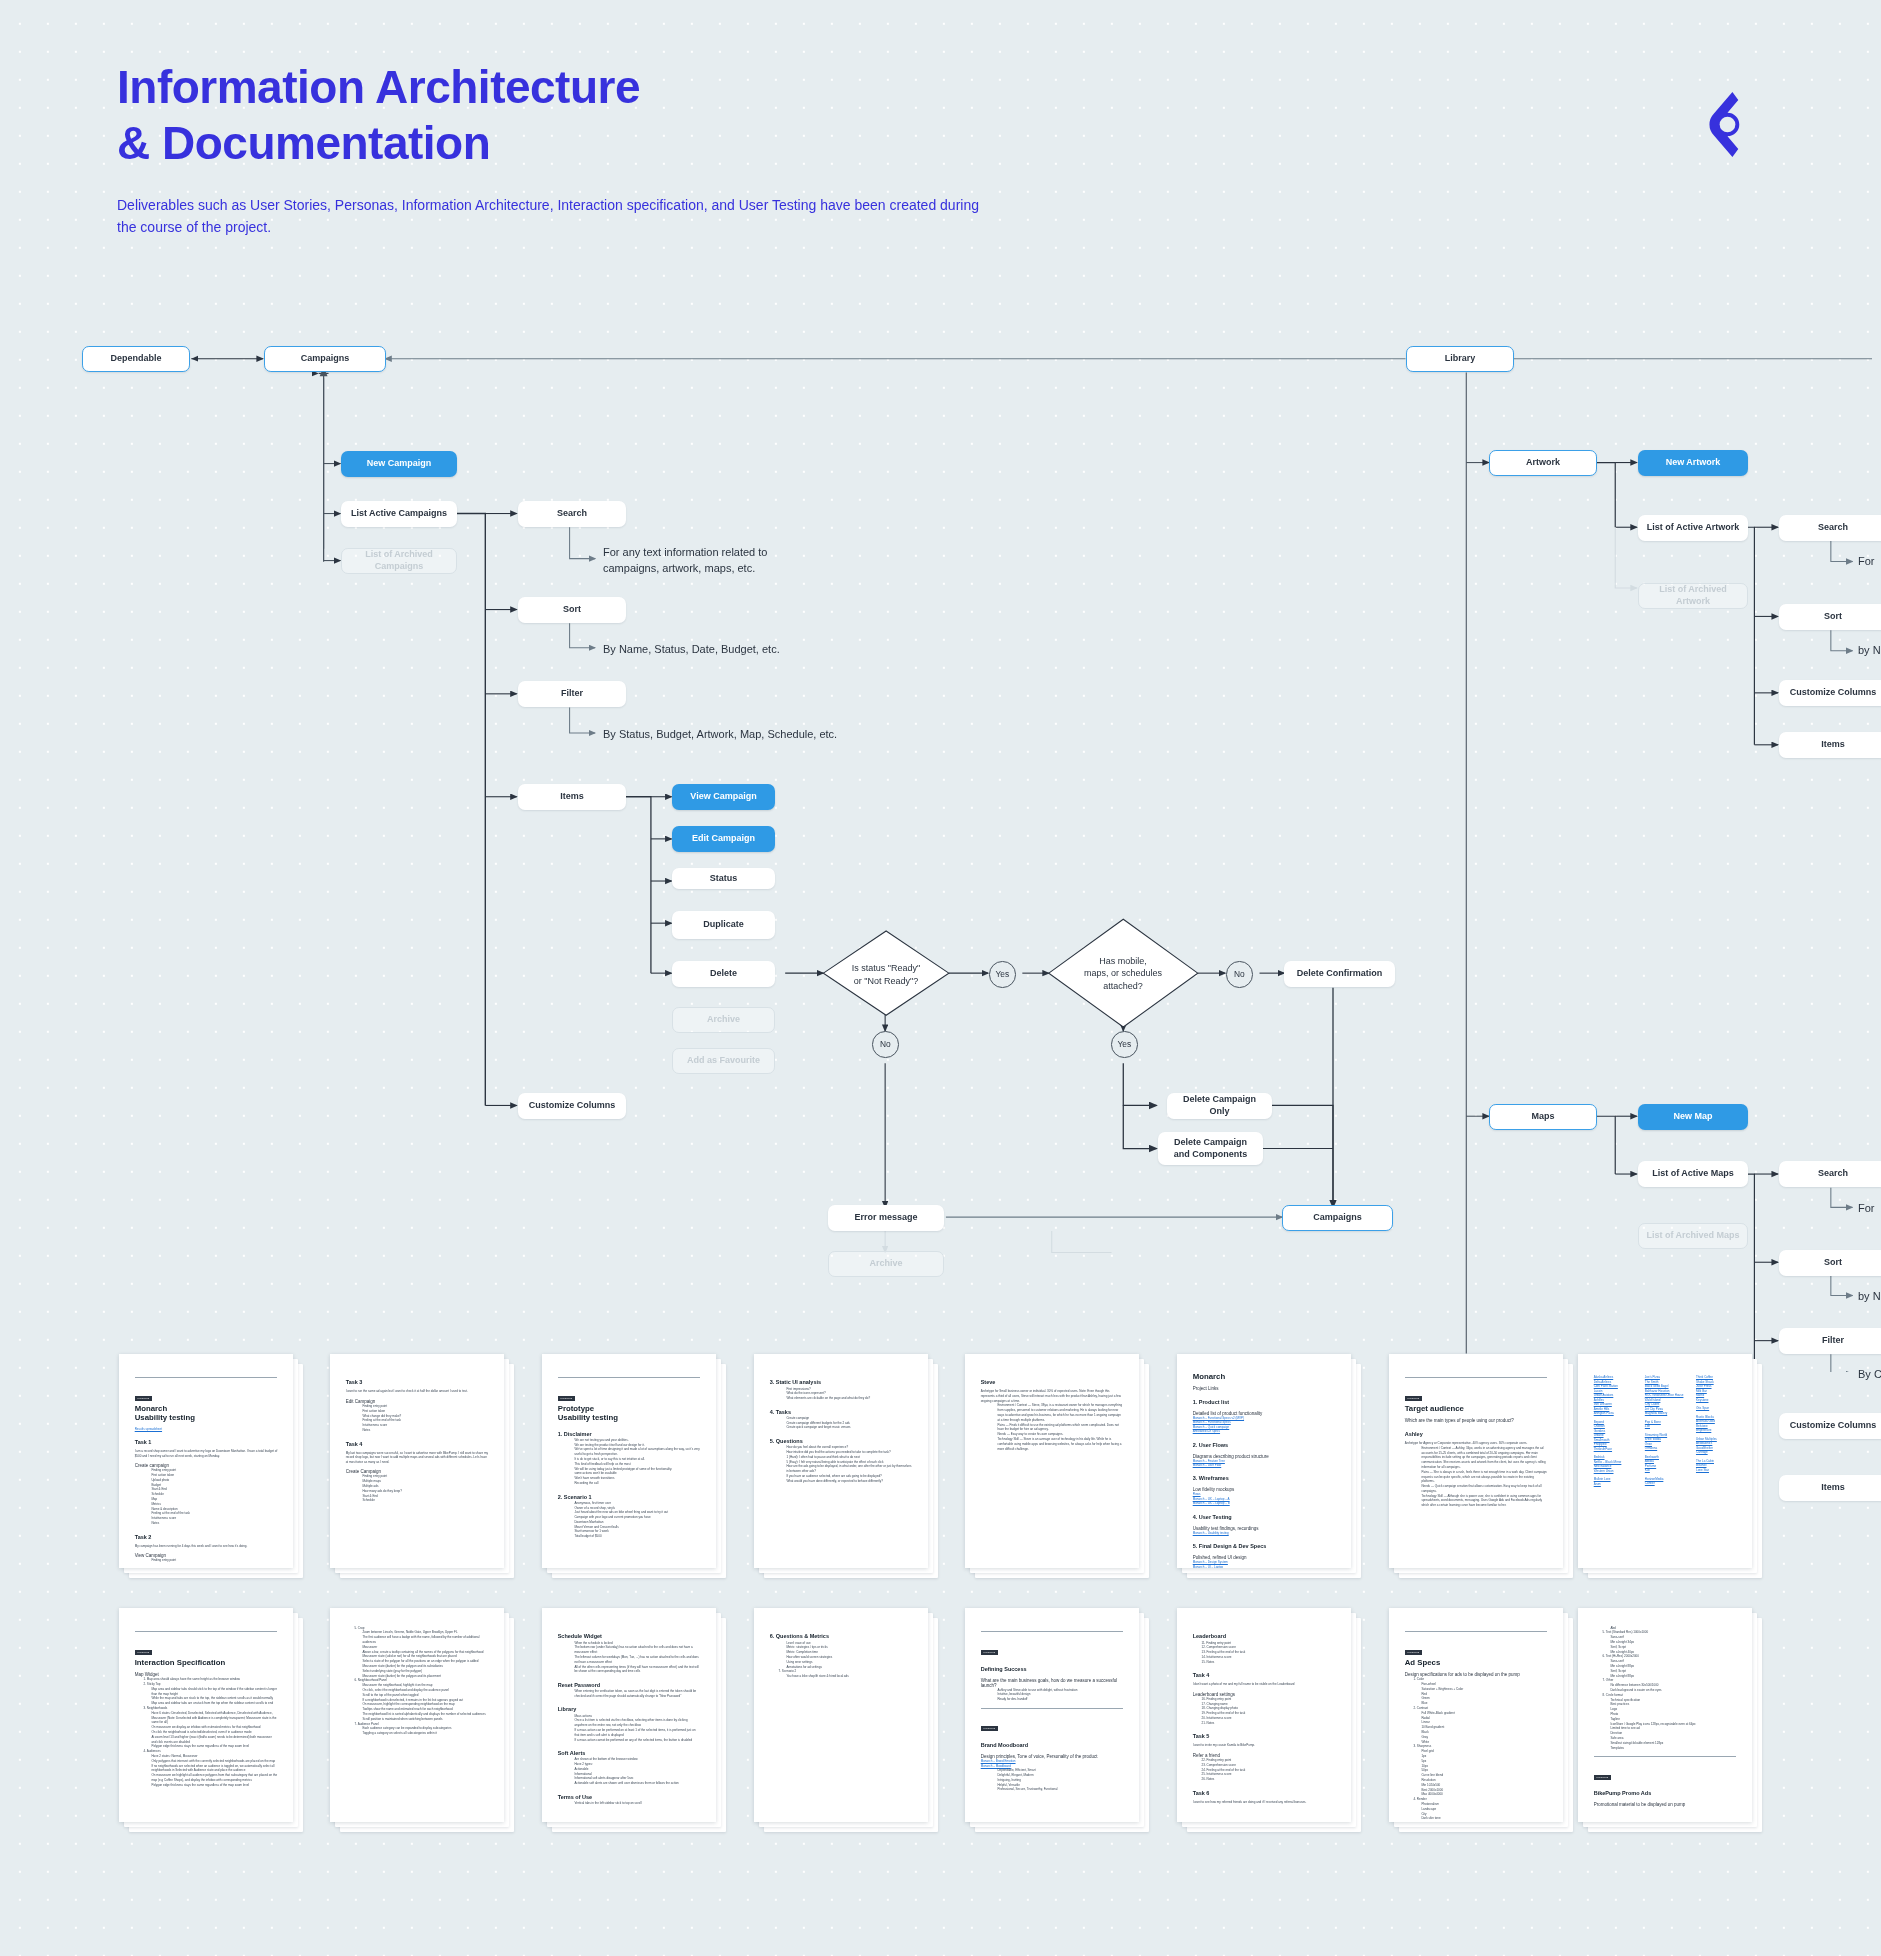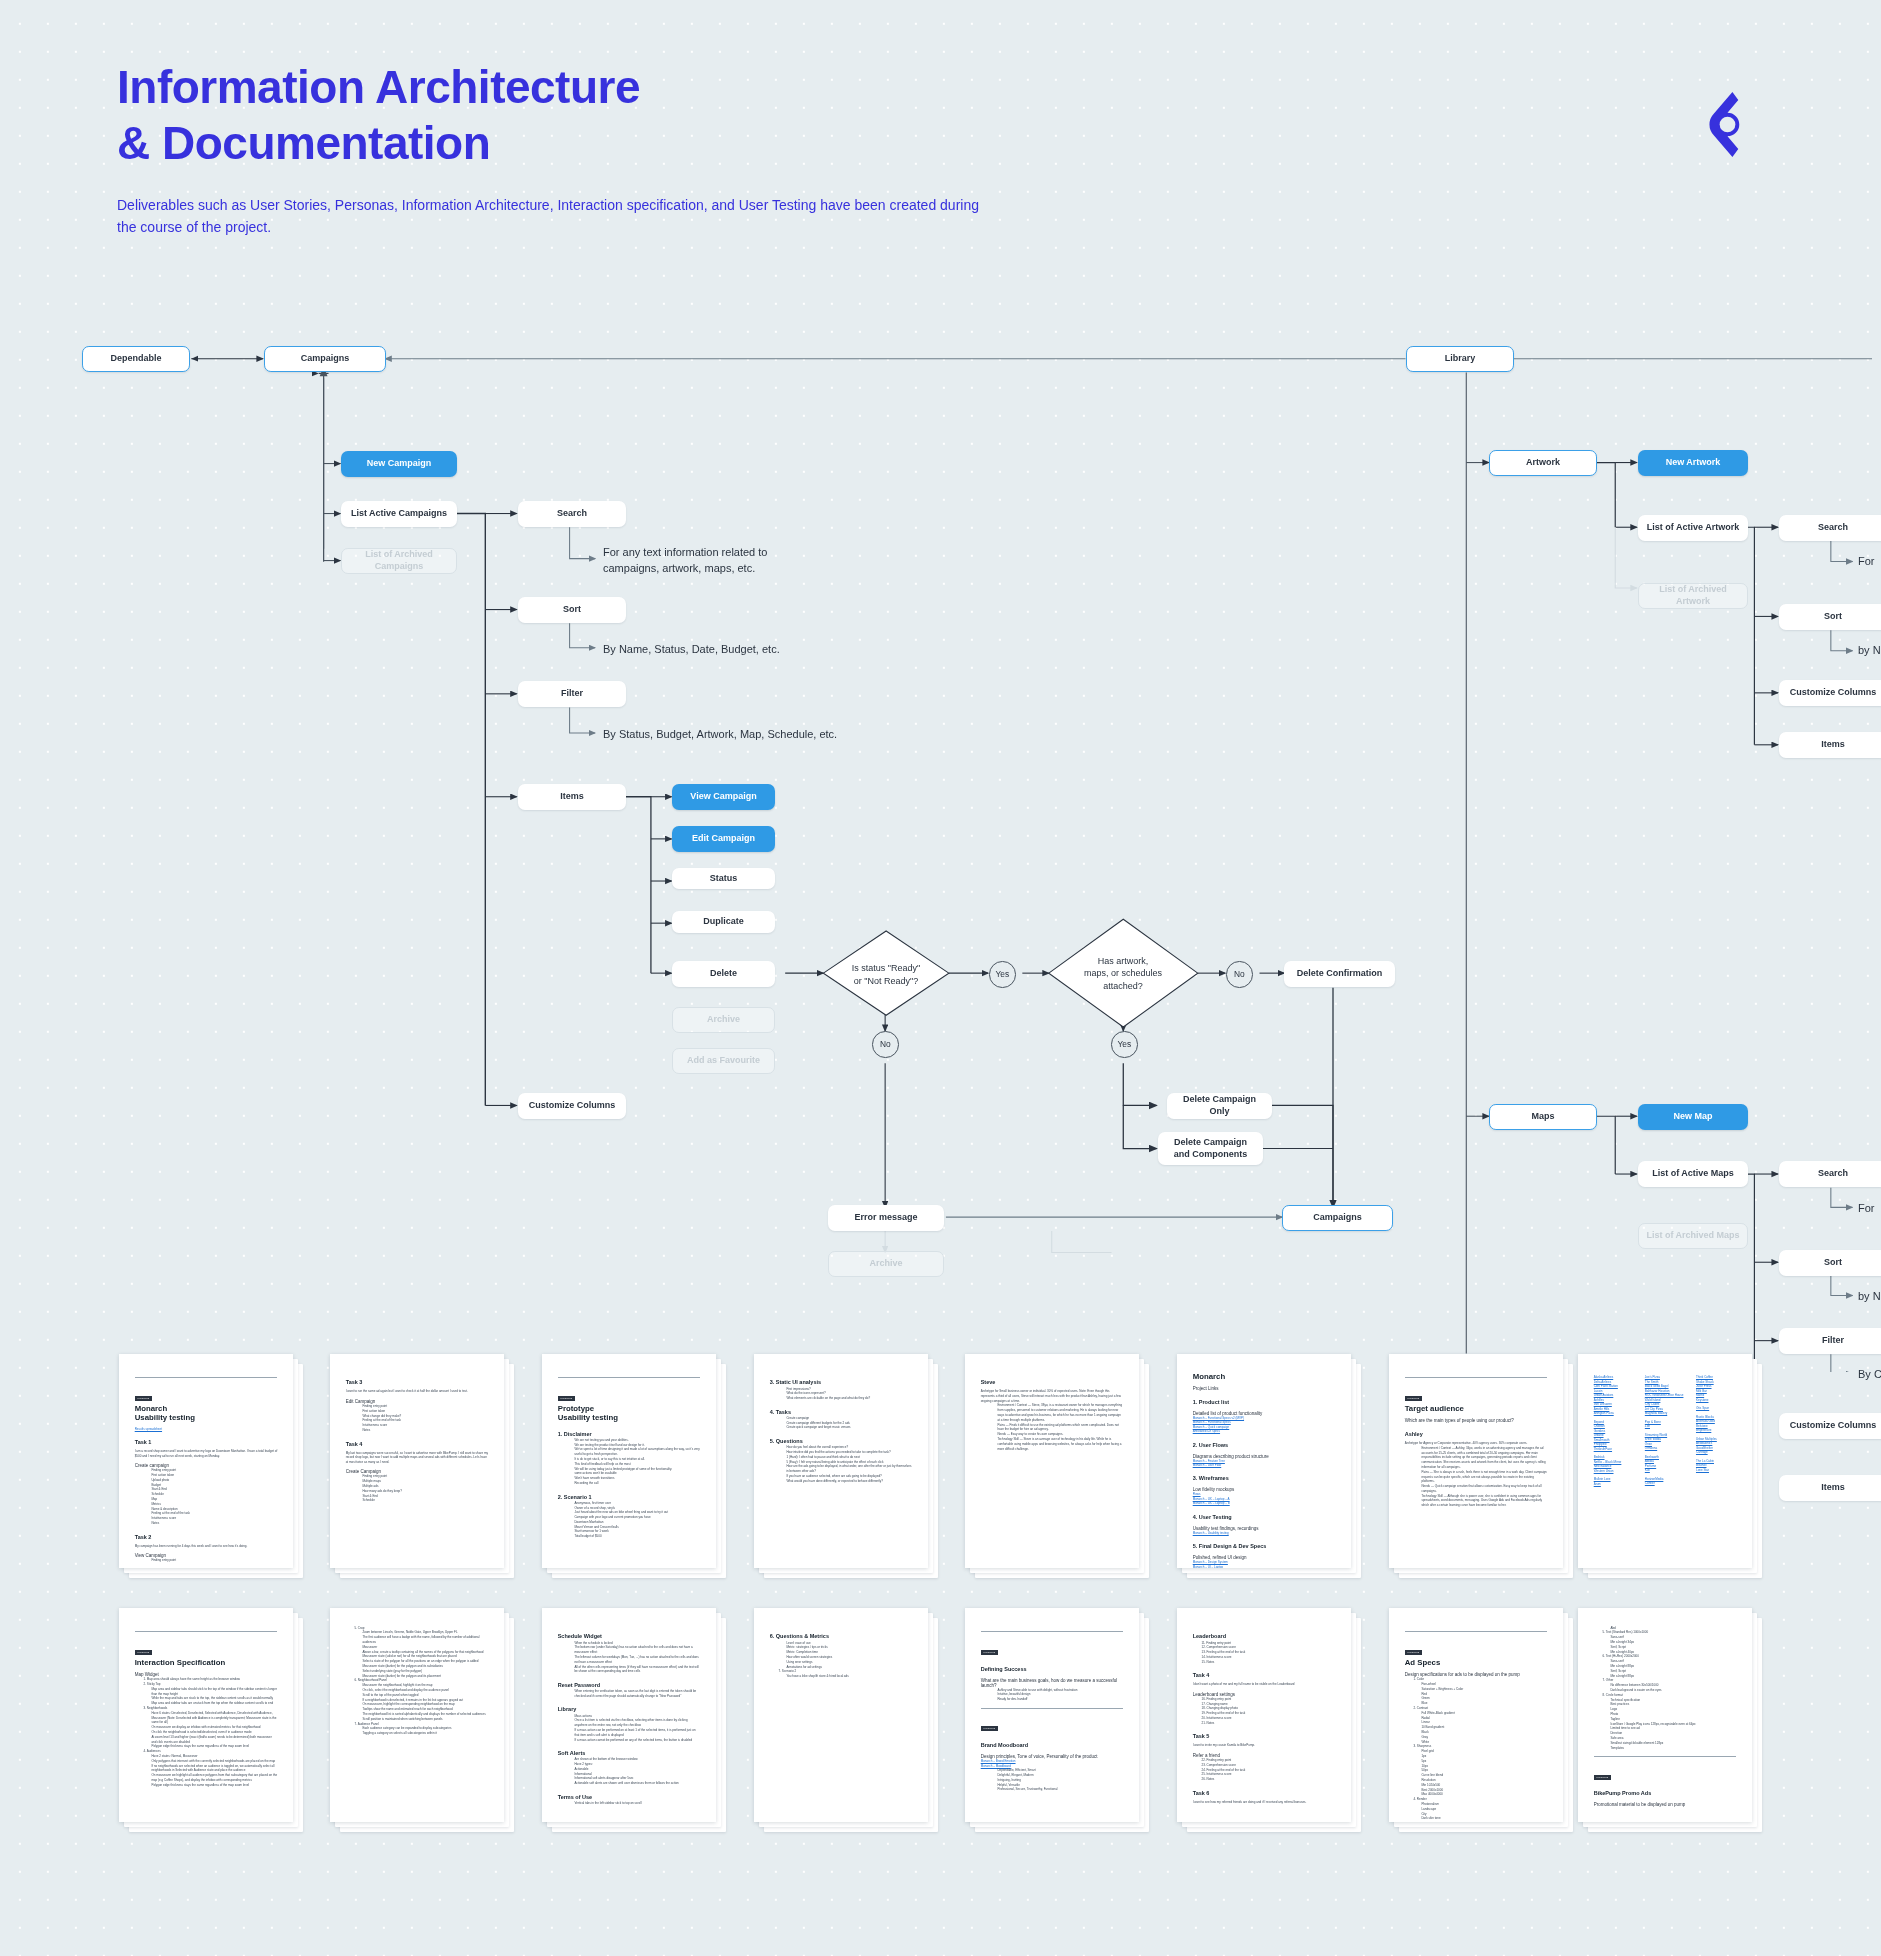--- a/index.html
+++ b/index.html
@@ -273,36 +273,36 @@
 
   <div class="node blue" style="left:672px;top:784px;width:103px;height:25.5px;">
       <span>View Campaign</span>
     </div>
   <div class="node blue" style="left:672px;top:826px;width:103px;height:25.5px;">
       <span>Edit Campaign</span>
     </div>
   <div class="node" style="left:672px;top:868px;width:103px;height:21px;">
       <span>Status</span>
     </div>
-  <div class="node" style="left:672px;top:911px;width:103px;height:22px;">
+  <div class="node" style="left:672px;top:911px;width:103px;height:28px;">
       <span>Duplicate</span>
     </div>
   <div class="node" style="left:672px;top:961px;width:103px;height:25.5px;">
       <span>Delete</span>
     </div>
   <div class="node ghost" style="left:672px;top:1007px;width:103px;height:25.5px;">
       <span>Archive</span>
     </div>
   <div class="node ghost" style="left:672px;top:1048px;width:103px;height:25.5px;">
       <span>Add as Favourite</span>
     </div>
 
   <div class="diamond-label" style="left:831px;top:957px;width:110px;height:35px;">Is status "Ready"
 or "Not Ready"?</div>
-  <div class="diamond-label" style="left:1064px;top:949px;width:118px;height:49px;">Has artwork,
+  <div class="diamond-label" style="left:1064px;top:949px;width:118px;height:49px;">Has mobile,
 maps, or schedules
 attached?</div>
 
   <div class="circ" style="left:989px;top:961px;">
       <span>Yes</span>
     </div>
   <div class="circ" style="left:872px;top:1031px;">
       <span>No</span>
     </div>
   <div class="circ" style="left:1226px;top:961px;">

